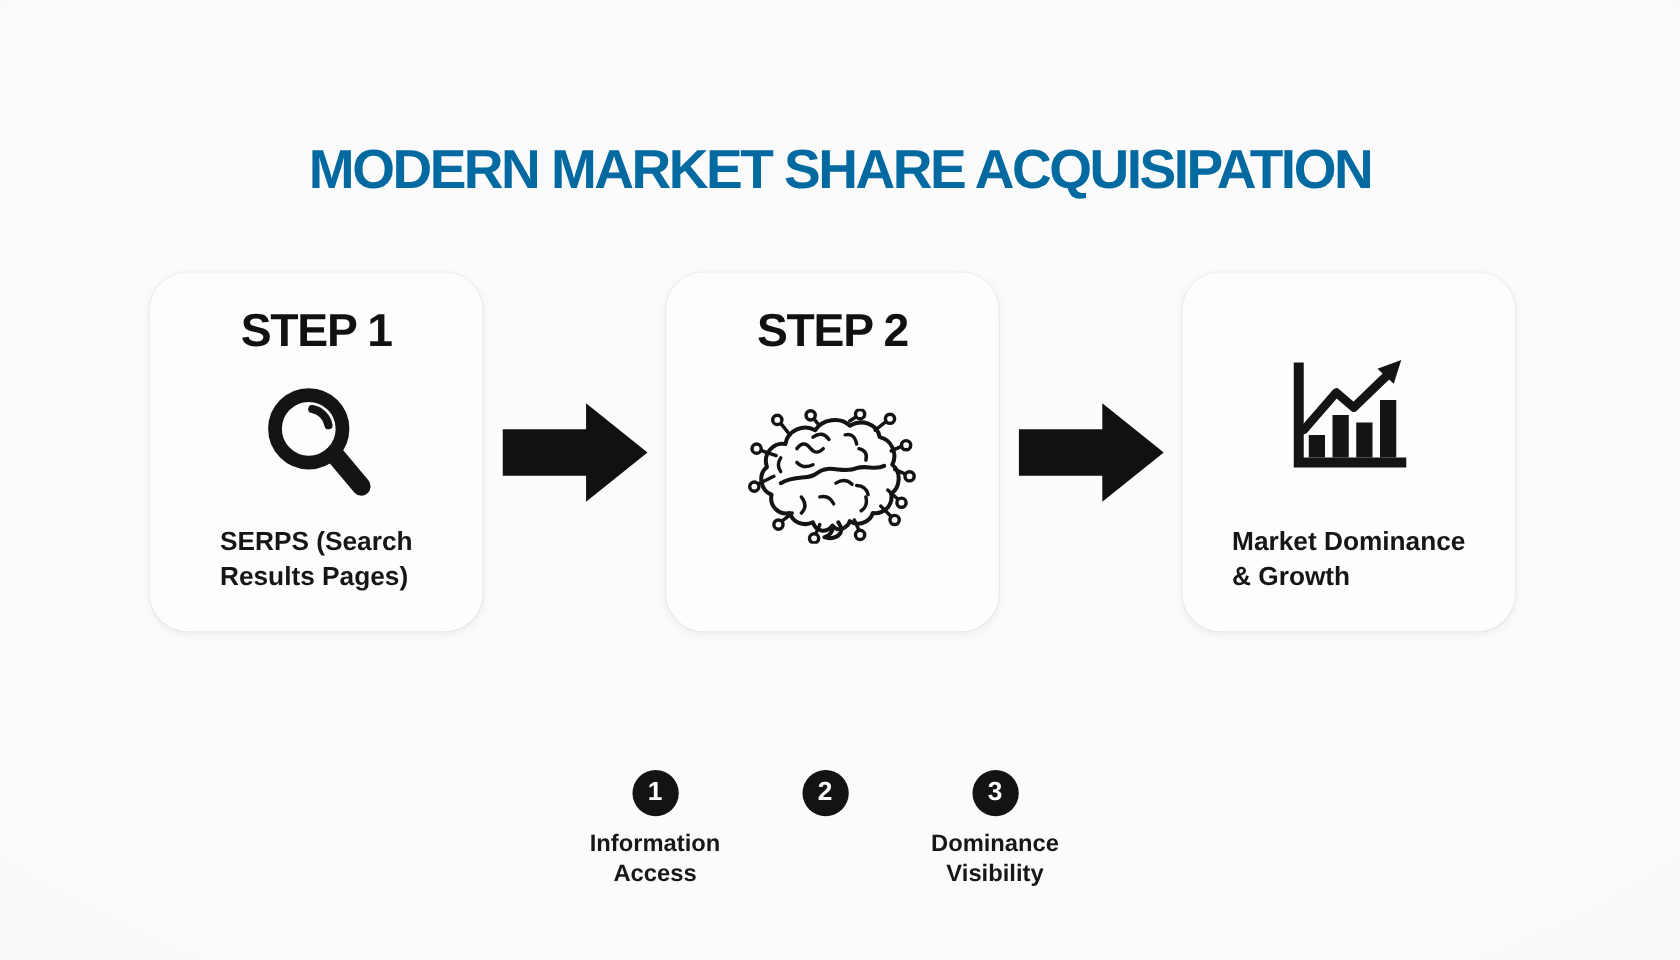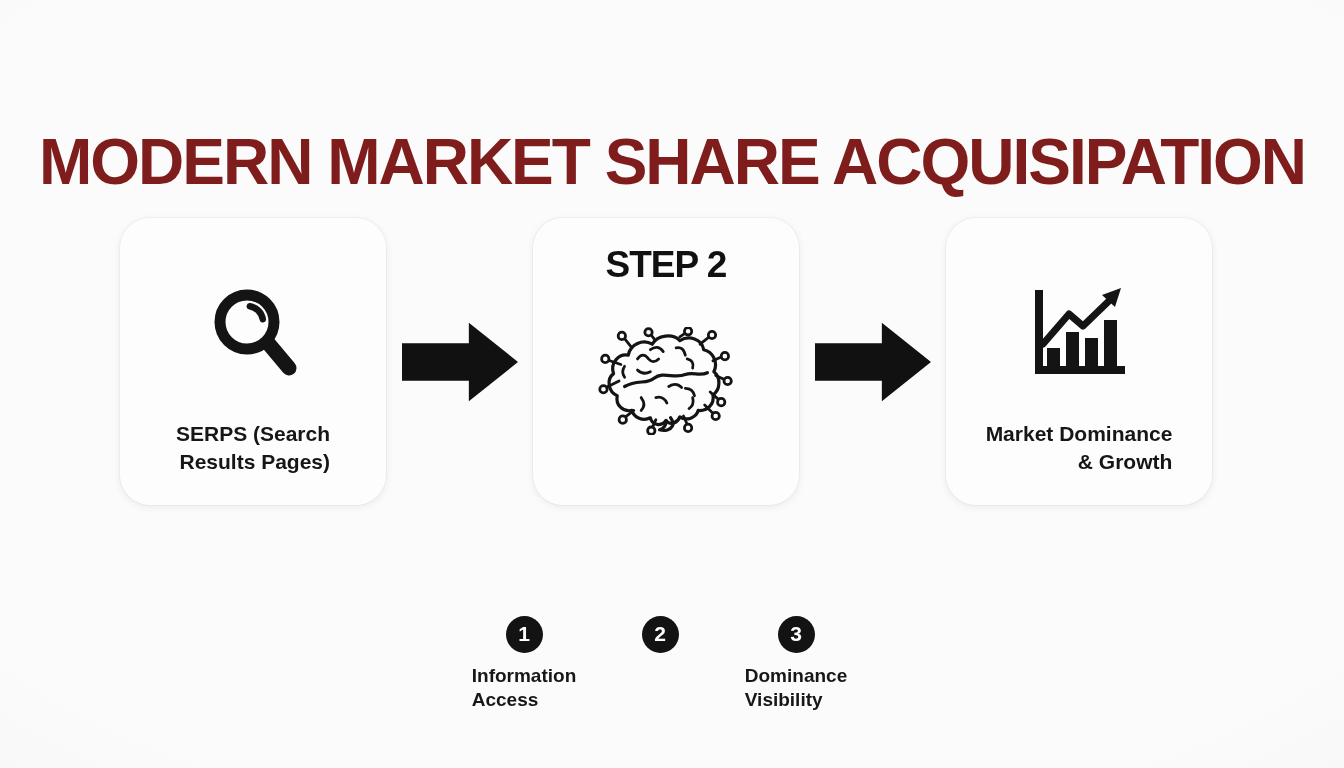--- a/index.html
+++ b/index.html
@@ -11,77 +11,78 @@
   html,body{margin:0;padding:0;}
   body{
     width:1344px;height:768px;position:relative;overflow:hidden;
     font-family:"Liberation Sans","DejaVu Sans",sans-serif;
     color:var(--ink);
     background:radial-gradient(115% 115% at 50% 45%, #fbfbfc 55%, #eeeef1 100%);
   }
   .page-title{
     position:absolute;top:82px;left:0;width:100%;
     text-align:center;
-    font-size:64px;font-weight:bold;letter-spacing:-2px;
-    color:#7f1d1d;
+    font-size:44px;font-weight:bold;letter-spacing:-2px;
+    color:#0369a1;
   }
   .flow{
     position:absolute;top:218px;left:120px;width:1092px;height:287px;
     display:flex;align-items:center;justify-content:space-between;
   }
   .card{
     width:266px;height:287px;
     background:var(--card);
     border-radius:30px;
     box-shadow:0 2px 8px rgba(20,20,30,0.07), 0 0 0 1px rgba(20,20,30,0.035);
     display:flex;flex-direction:column;align-items:center;justify-content:space-between;
     padding:26px 12px 30px;
   }
   .step-heading{
     font-size:37px;font-weight:bold;letter-spacing:-1px;color:#111;
   }
   .icon-wrap{
     flex:1;display:flex;align-items:center;justify-content:center;
   }
   .step-label{
-    font-size:21px;font-weight:bold;text-align:right;
+    font-size:21px;font-weight:bold;text-align:left;
     white-space:pre-line;line-height:1.3;color:#161616;
   }
   .block-arrow{width:116px;height:80px;flex-shrink:0;}
   .legend{
     position:absolute;top:616px;left:50%;
     transform:translateX(calc(-50% - 12px));
     display:flex;gap:4px;
   }
   .legend-item{
     width:132px;display:flex;flex-direction:column;align-items:center;
   }
   .legend-badge{
     width:37px;height:37px;border-radius:50%;
     background:#131313;color:#ffffff;
     font-size:21px;font-weight:bold;
     display:flex;align-items:center;justify-content:center;
     padding-bottom:2px;
   }
   .legend-label{
-    margin-top:11px;font-size:19px;font-weight:bold;text-align:left;
+    margin-top:11px;font-size:19px;font-weight:bold;text-align:center;
     white-space:pre-line;line-height:1.28;color:#171717;
   }
   svg{display:block;}
 </style>
 </head>
 <body>
 
 <div>
 
   <h1 class="page-title">MODERN MARKET SHARE ACQUISIPATION</h1>
 
   <div class="flow">
 
     <div class="card">
+      <div class="step-heading">STEP 1</div>
       <div class="icon-wrap">
         <svg width="100" height="100" viewBox="0 0 100 100" fill="none" stroke="#141414">
           <circle cx="44" cy="40" r="27" stroke-width="11"></circle>
           <path d="M 46.8 24.2 A 16 16 0 0 1 59.8 37.2" stroke-width="6.5" stroke-linecap="round"></path>
           <line x1="65" y1="61" x2="86" y2="86" stroke-width="15" stroke-linecap="round"></line>
         </svg>
       </div>
       <div class="step-label">SERPS (Search
 Results Pages)</div>
     </div>

